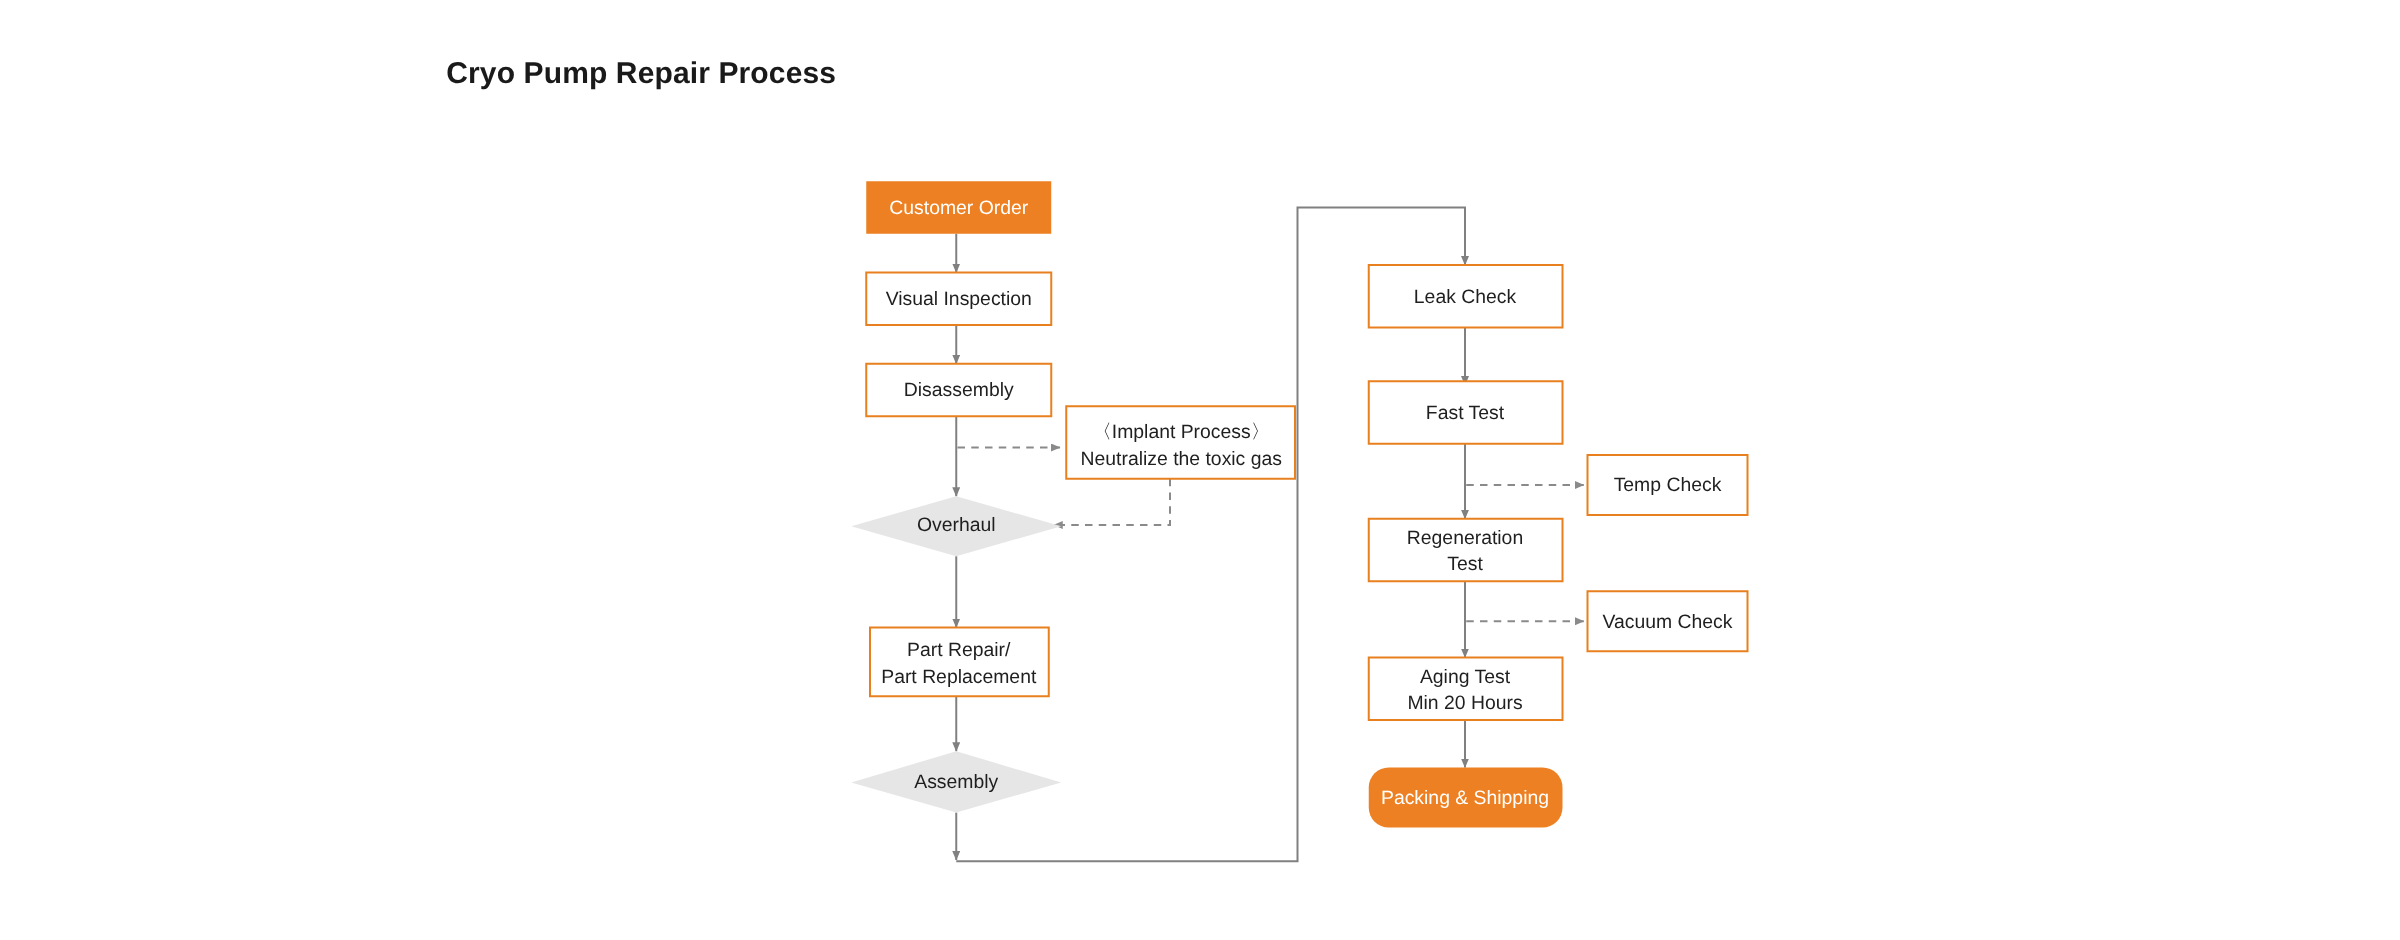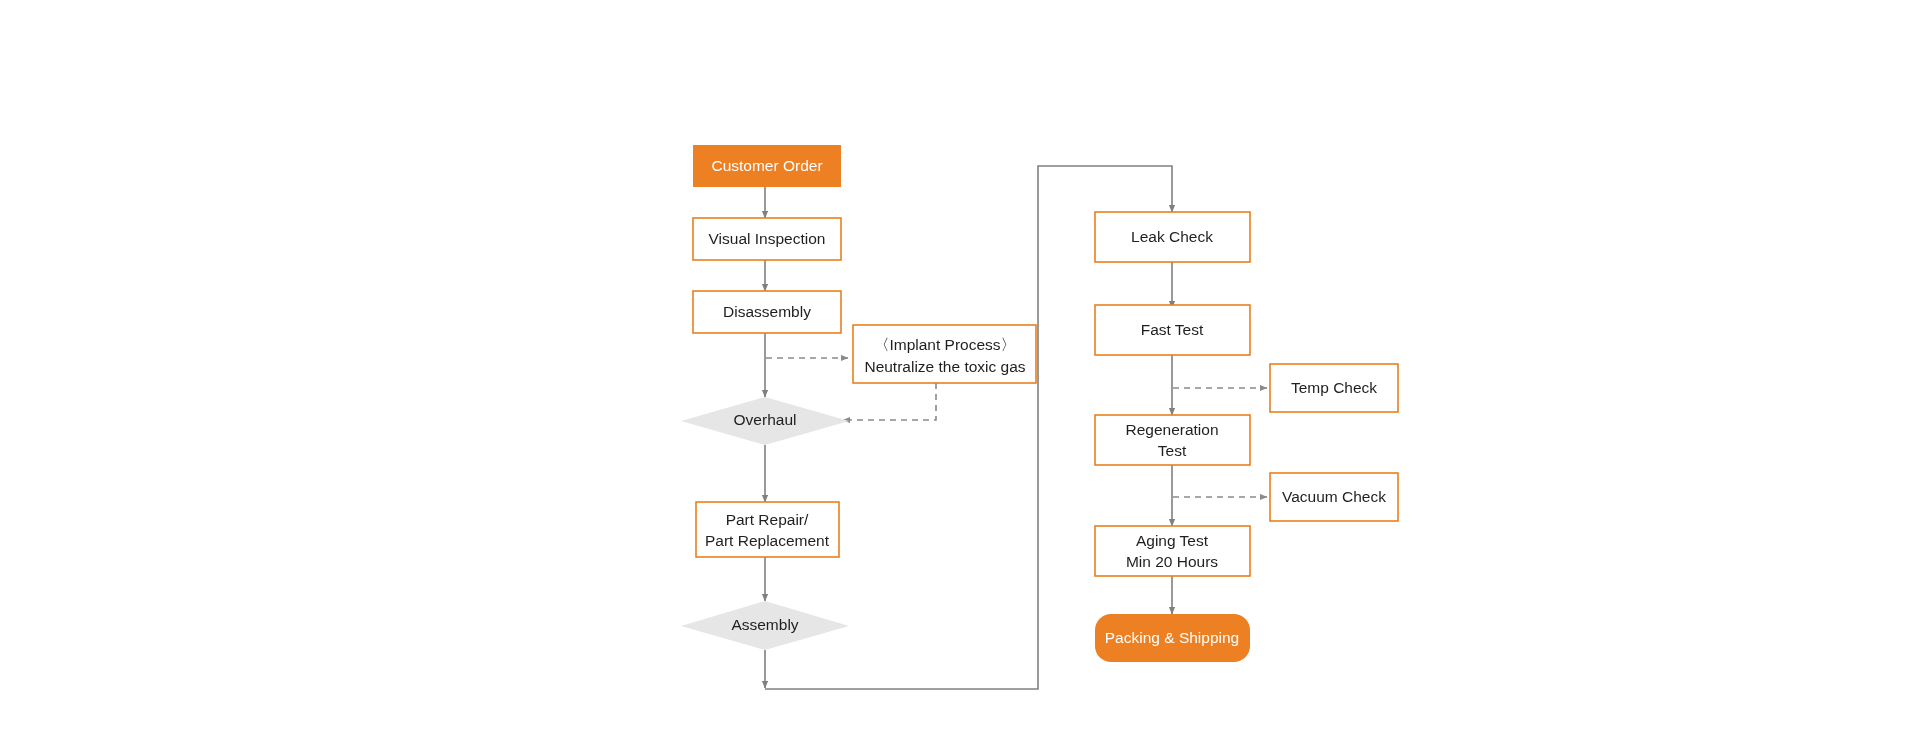--- a/index.html
+++ b/index.html
@@ -68,20 +68,21 @@
     stroke-width: 1.6;
     fill: none;
     stroke-dasharray: 6 5;
   }
 </style>
 </head>
 <body>
 
 <div id="diagram-root">
 
+  <div class="page-title">Cryo Pump Repair Process</div>
 
   <svg class="flow" viewBox="0 0 1920 752">
     <defs>
       <marker id="arrow-solid" markerWidth="9" markerHeight="9" refX="7.2" refY="3.2" orient="auto" markerUnits="userSpaceOnUse">
         <path d="M0,0 L7.6,3.2 L0,6.4 z" fill="#808080"></path>
       </marker>
       <marker id="arrow-dashed" markerWidth="9" markerHeight="9" refX="7.2" refY="3.2" orient="auto" markerUnits="userSpaceOnUse">
         <path d="M0,0 L7.6,3.2 L0,6.4 z" fill="#8a8a8a"></path>
       </marker>
     </defs>

